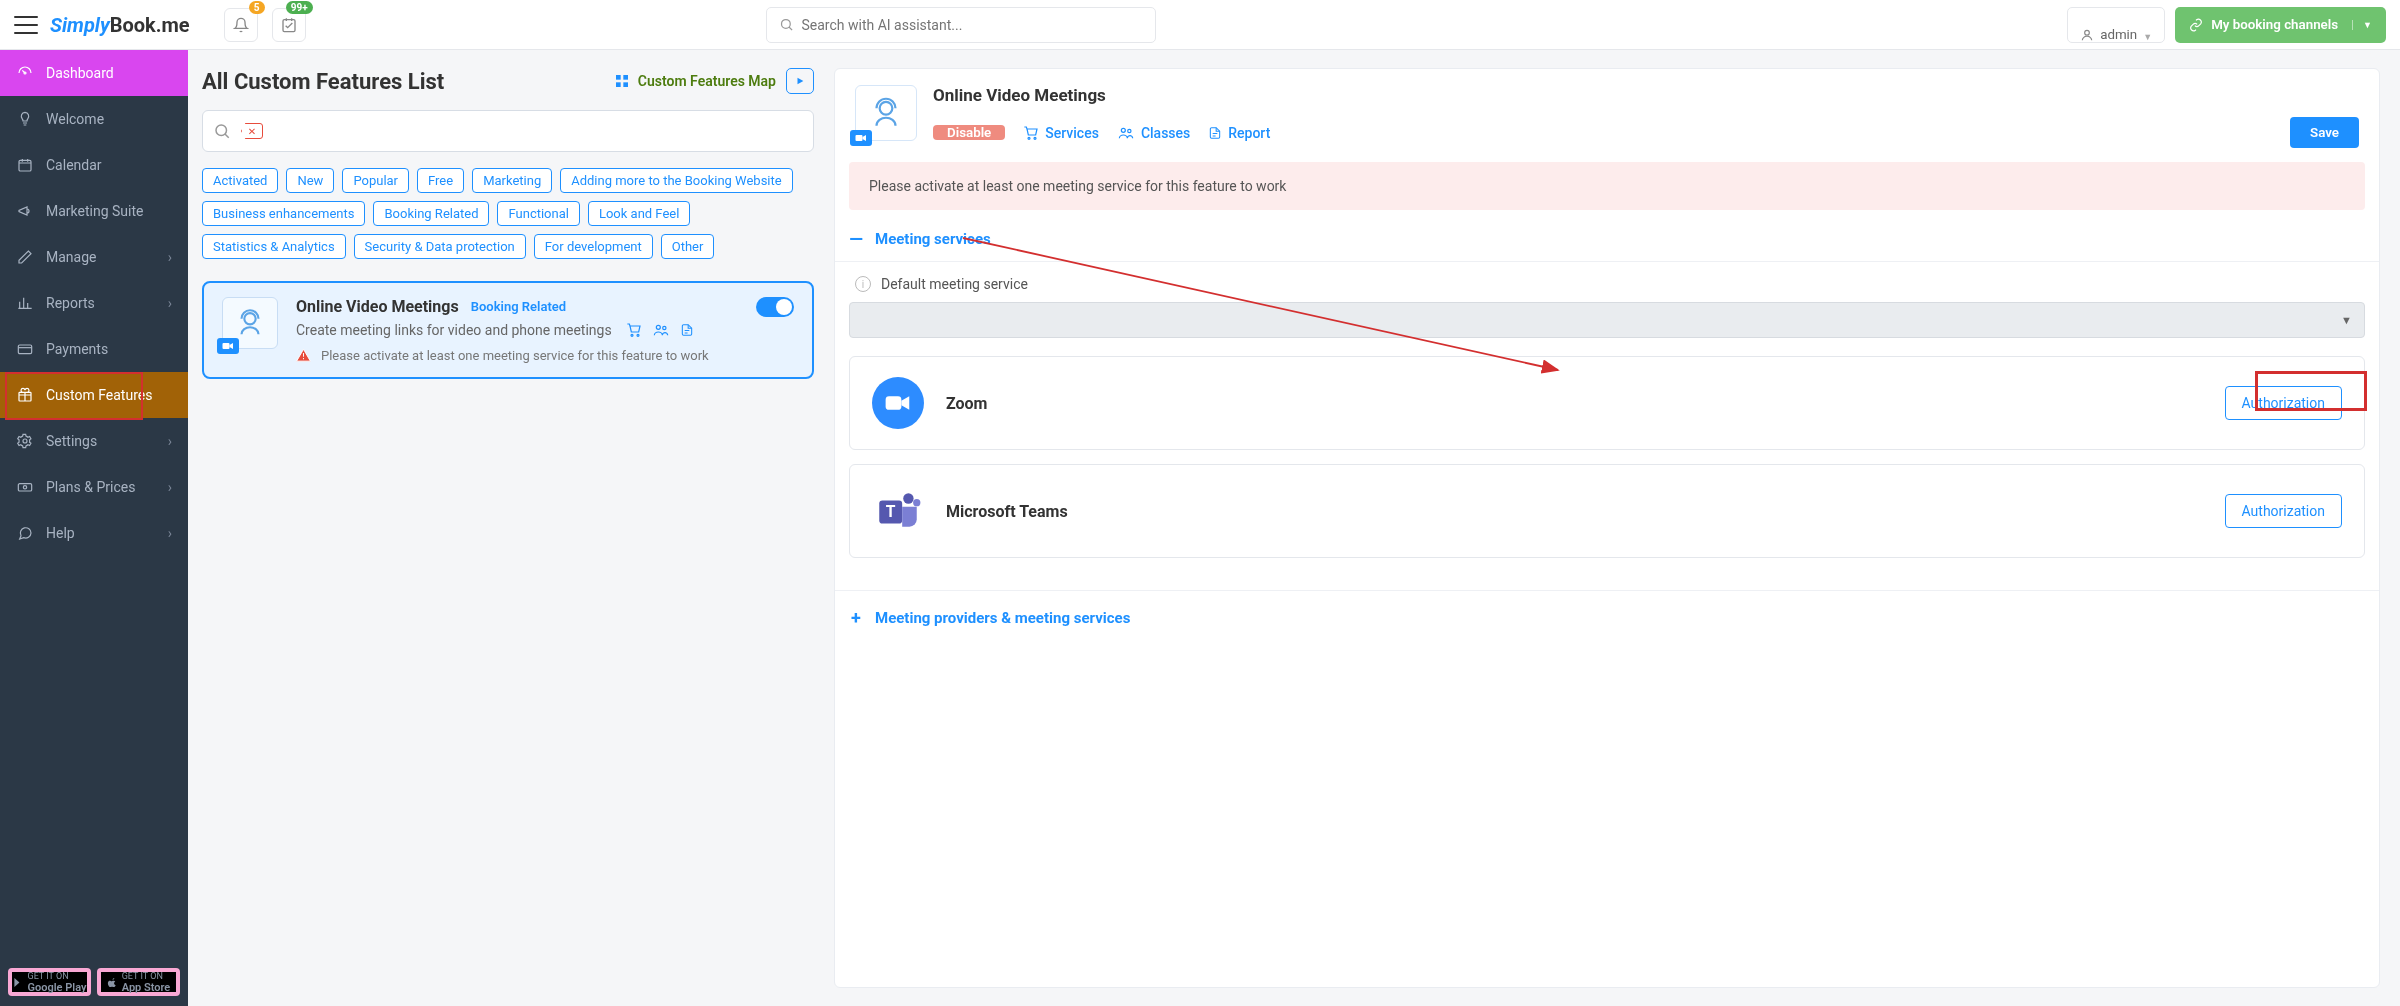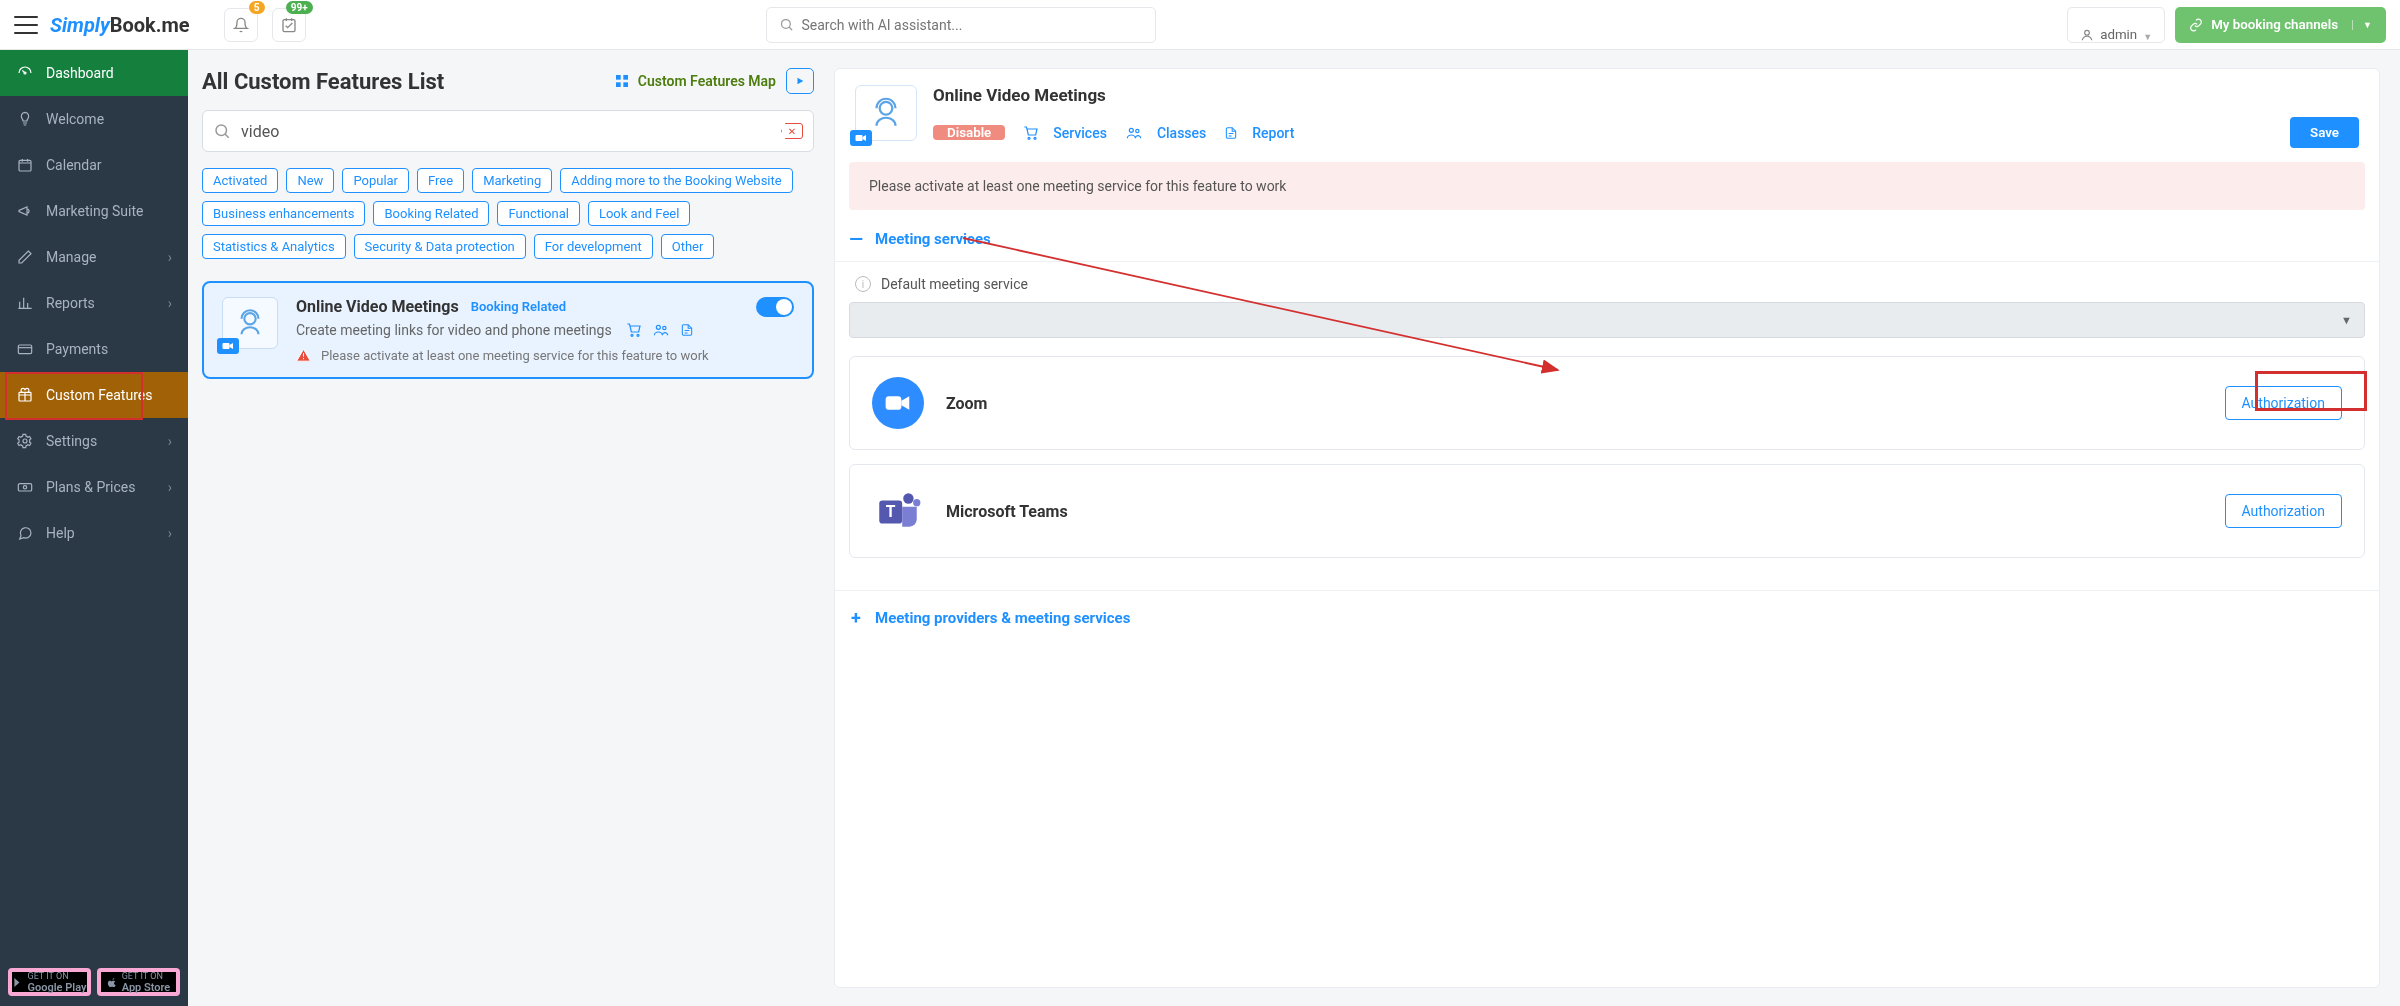--- a/index.html
+++ b/index.html
@@ -17,21 +17,21 @@
 .badge.green{background:#4caf50}
 .search-bar{margin-left:auto;margin-right:auto;width:390px;height:36px;border:1px solid #e5e7eb;border-radius:5px;display:flex;align-items:center;padding:0 12px;color:#888;gap:8px}
 .search-bar input{border:none;outline:none;flex:1;font-size:14px;color:#555}
 .top-right{display:flex;align-items:center;gap:10px;margin-left:auto}
 .admin-btn{height:36px;border:1px solid #e5e7eb;background:#fff;border-radius:5px;padding:0 12px;display:flex;align-items:flex-end;gap:6px;color:#666;cursor:pointer}
 .channels-btn{height:36px;background:#6fc36f;color:#fff;border:none;border-radius:5px;padding:0 14px;display:flex;align-items:center;gap:8px;font-weight:600;cursor:pointer}
 .channels-arrow{border-left:1px solid rgba(255,255,255,.5);padding-left:10px;margin-left:6px}
 .layout{display:flex;min-height:calc(100vh - 50px)}
 .sidebar{width:188px;background:#2b3846;color:#a8b3c2;display:flex;flex-direction:column}
 .nav-item{height:46px;display:flex;align-items:center;padding:0 16px;gap:12px;cursor:pointer;font-size:14px}
-.nav-item.light{background:#15803d;color:#fff}
+.nav-item.light{background:#d946ef;color:#fff}
 .nav-item.active{background:#a16207;color:#fff}
 .nav-item .chev{margin-left:auto;color:#7a8596}
 .nav-icon{width:18px;height:18px;display:inline-flex;align-items:center;justify-content:center}
 .store-badges{margin-top:auto;padding:10px 8px;display:flex;gap:6px}
 .store-badge{flex:1;height:28px;background:#000000;border:4px solid #f9a8d4;border-radius:4px;display:flex;align-items:center;justify-content:center;gap:4px;color:#8a95a5;font-size:9px;cursor:pointer}
 .store-badge .big{font-size:11px;font-weight:600}
 .highlight-box{position:absolute;border:2px solid #d32f2f;pointer-events:none}
 .main{flex:1;display:flex;gap:20px;padding:18px 20px 18px 14px}
 .left-col{width:612px}
 .page-head{display:flex;align-items:center;justify-content:space-between;margin-bottom:16px}
@@ -57,21 +57,21 @@
 .toggle{width:38px;height:20px;background:#1e90ff;border-radius:10px;position:relative;cursor:pointer;flex-shrink:0}
 .toggle::after{content:"";position:absolute;right:2px;top:2px;width:16px;height:16px;background:#fff;border-radius:50%}
 
 .right-col{flex:1;background:#fff;border-radius:6px;border:1px solid #e9ecf1;padding:0}
 .panel-head{padding:16px 20px 14px;display:flex;gap:16px;align-items:flex-start}
 .panel-icon{width:62px;height:56px;border:1px solid #d6e6f8;border-radius:6px;position:relative;display:flex;align-items:center;justify-content:center}
 .panel-icon .cam{position:absolute;bottom:-6px;left:-6px;width:22px;height:16px;background:#1e90ff;border-radius:3px;color:#fff;display:flex;align-items:center;justify-content:center;font-size:9px}
 .panel-title{font-weight:700;font-size:17px;color:#333;margin-bottom:12px}
 .panel-actions{display:flex;align-items:center;gap:18px}
 .disable-btn{background:#ef8b7f;color:#fff;border:none;border-radius:4px;padding:0 14px;font-weight:600;cursor:pointer}
-.link-btn{color:#1e90ff;display:flex;align-items:center;gap:14px;font-weight:500;cursor:pointer}
+.link-btn{color:#1e90ff;display:flex;align-items:center;gap:6px;font-weight:500;cursor:pointer}
 .save-btn{background:#1e90ff;color:#fff;border:none;border-radius:4px;padding:8px 20px;font-weight:600;cursor:pointer;margin-left:auto}
 .alert-box{margin:0 14px 18px;background:#fdecec;border-radius:4px;padding:16px 20px;color:#555;font-size:14px}
 .section-head{display:flex;align-items:center;gap:12px;padding:0 14px 12px;color:#1e90ff;font-weight:700;font-size:15px}
 .section-head .expander{font-size:18px;width:14px;text-align:center}
 .section-body{padding:0 14px 18px;border-top:1px solid #eef0f4}
 .default-row{display:flex;align-items:center;gap:10px;padding:14px 6px 10px;color:#555}
 .info-circle{width:16px;height:16px;border:1.3px solid #bbb;border-radius:50%;display:flex;align-items:center;justify-content:center;font-size:10px;color:#bbb}
 .select-box{width:100%;height:36px;background:#e9ecef;border:1px solid #d7dbe0;border-radius:4px;display:flex;align-items:center;justify-content:flex-end;padding:0 12px;color:#666;cursor:pointer;margin-bottom:18px}
 .provider-card{border:1px solid #e4e7ec;border-radius:6px;padding:20px 22px;display:flex;align-items:center;gap:22px;margin-bottom:14px}
 .provider-icon{width:52px;height:52px;border-radius:50%;display:flex;align-items:center;justify-content:center}
@@ -285,21 +285,20 @@
                 <path d="M6 4v16l14-8z"></path>
               </svg>
         </div>
       </div>
     </div>
     <div class="search-row">
       <svg width="18" height="18" viewBox="0 0 24 24" fill="none" stroke="#999" stroke-width="2">
             <circle cx="11" cy="11" r="7"></circle>
             <path d="m21 21-5-5"></path>
           </svg>
-      <input value="video" style="">
       <div class="clear-badge">✕</div>
     </div>
     <div class="filter-tags">
       <span class="tag">Activated</span>
       <span class="tag">New</span>
       <span class="tag">Popular</span>
       <span class="tag">Free</span>
       <span class="tag">Marketing</span>
       <span class="tag">Adding more to the Booking Website</span>
       <span class="tag">Business enhancements</span>

